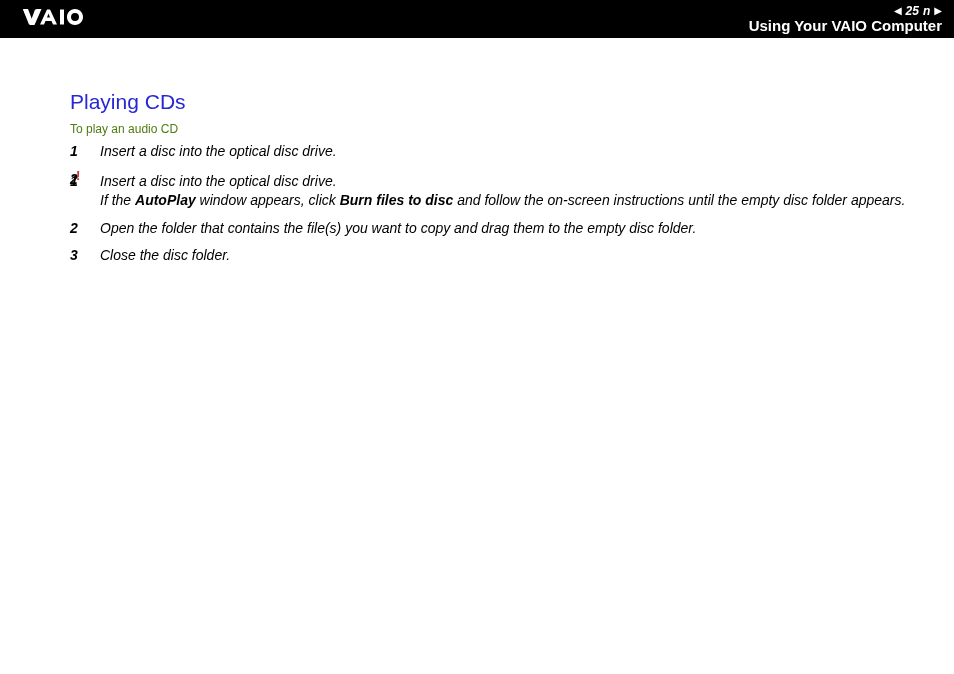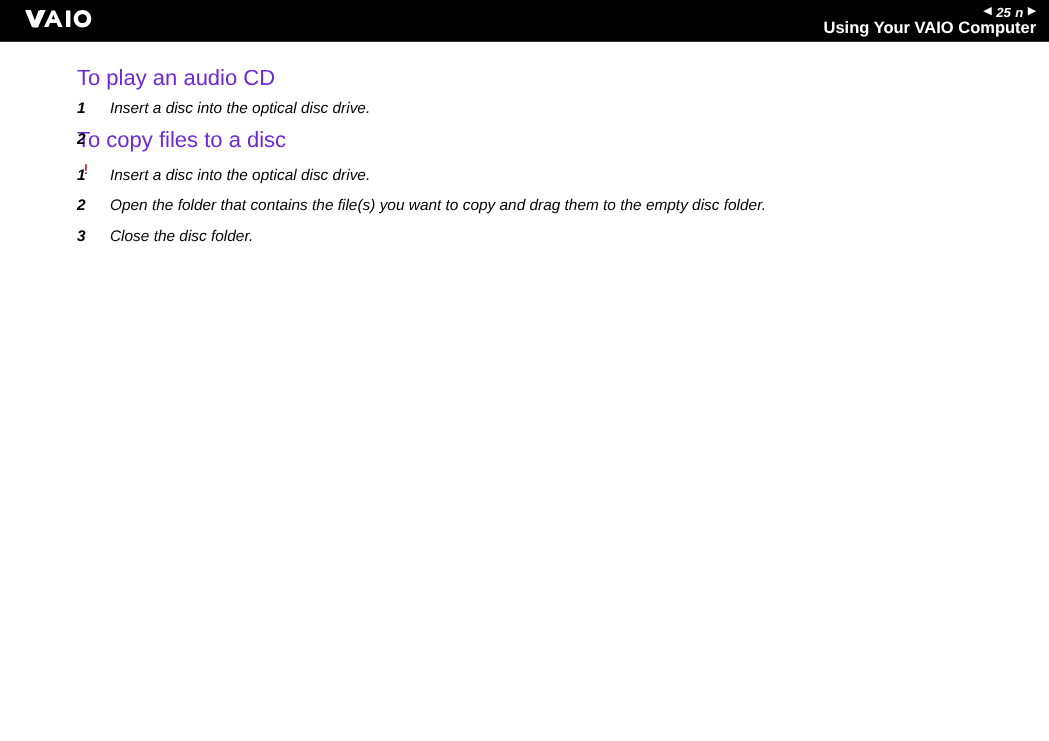--- a/index.html
+++ b/index.html
@@ -61,22 +61,22 @@
     color: #000000;
   }
   .section-title {
     color: #2727d6;
     font-size: 21px;
     font-weight: normal;
     margin: 20px 0 8px 0;
   }
   .section-title.first { margin-top: 30px; }
   .sub-title {
-    color: #6d28d9;
-    font-size: 20px;
+    color: #4d7c0f;
+    font-size: 12px;
     font-weight: normal;
     margin: 0 0 6px 0;
   }
   ol.steps {
     margin: 0;
     padding: 0;
     list-style: none;
     counter-reset: step;
   }
   ol.steps > li {
@@ -139,38 +139,39 @@
       <span class="page-num">25</span>
       <span class="n-icon">n</span>
       <span class="nav-arrow">▶</span>
     </div>
     <div class="header-subtitle">Using Your VAIO Computer</div>
   </div>
 </div>
 
 <div class="content">
 
+  <h2 class="section-title first">Playing CDs</h2>
   <h3 class="sub-title">To play an audio CD</h3>
   <ol class="steps">
     <li>
       <span class="step-line">Insert a disc into the optical disc drive.</span>
     </li>
     <li>
     </li>
   </ol>
 
-  <h3 class="sub-title">To copy files to a disc</h3>
 
   <div class="warning-block">
     <span class="warning-mark">!</span>
   </div>
 
   <ol class="steps">
     <li>
       <span class="step-line">Insert a disc into the optical disc drive.</span>
+      <span class="step-line"><span>If the </span><span class="bold">AutoPlay</span><span> window appears, click </span><span class="bold">Burn files to disc</span><span> and follow the on-screen instructions until the empty disc folder appears.</span></span>
     </li>
     <li>
       <span class="step-line">Open the folder that contains the file(s) you want to copy and drag them to the empty disc folder.</span>
     </li>
     <li>
       <span class="step-line">Close the disc folder.</span>
     </li>
   </ol>
 
 </div>

